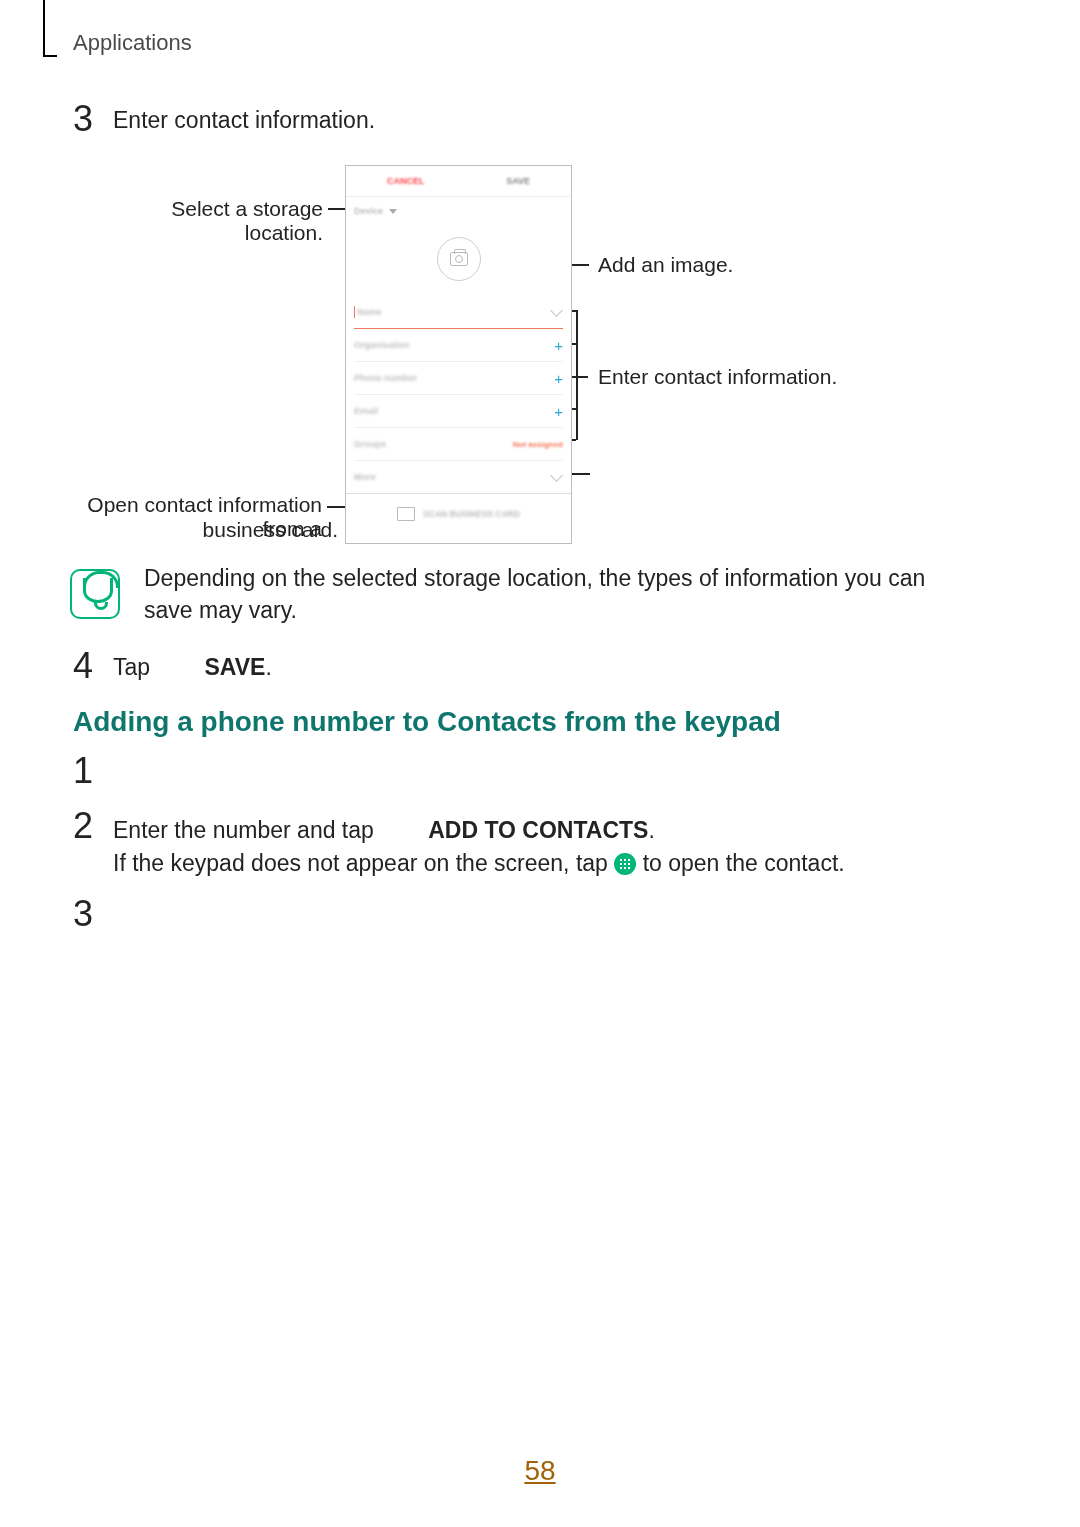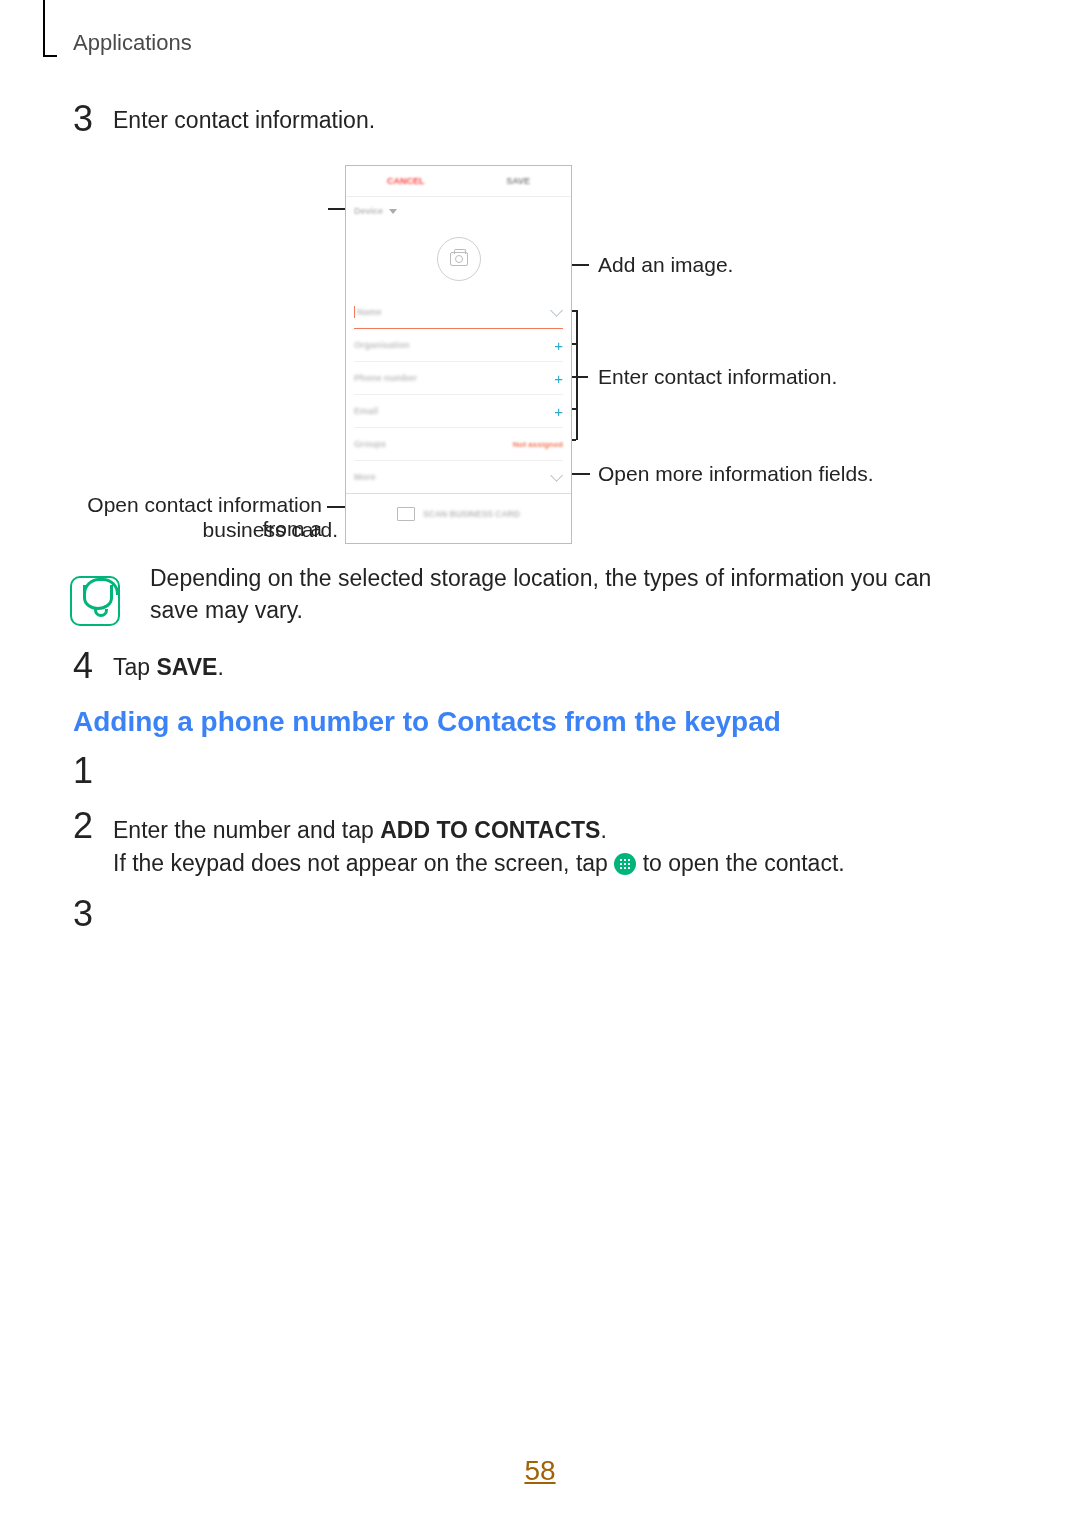--- a/index.html
+++ b/index.html
@@ -37,21 +37,21 @@
     position: absolute;
     font-size: 36px;
     font-weight: 400;
     color: #232323;
   }
   .step-text {
     position: absolute;
     font-size: 23px;
     color: #232323;
   }
-  .heavy { font-weight: 700; }
+  .heavy { font-weight: 700; margin-left: 48px; }
 
   .callout {
     position: absolute;
     font-size: 21px;
     color: #232323;
     text-align: center;
   }
 
   .phone {
     position: absolute;
@@ -177,22 +177,22 @@
     background: #232323;
     height: 1.5px;
     width: 8px;
   }
 
   .note-box {
     position: absolute;
     left: 70px;
     top: 562px;
     display: flex;
-    align-items: flex-end;
-    gap: 30px;
+    align-items: center;
+    gap: 24px;
   }
   .note-icon {
     width: 46px; height: 46px;
     border: 2.5px solid #00b47a;
     border-radius: 10px;
     position: relative;
   }
   .bell {
     position: absolute;
     left: 11px; top: 7px;
@@ -227,21 +227,21 @@
     max-width: 830px;
     line-height: 1.4;
   }
 
   .section-heading {
     position: absolute;
     left: 73px;
     top: 706px;
     font-size: 28px;
     font-weight: 700;
-    color: #3b82f6;
+    color: #0f766e;
   }
 
   .keypad-icon {
     display: inline-block;
     width: 22px; height: 22px;
     background: #00b47a;
     border-radius: 50%;
     vertical-align: -4px;
     position: relative;
   }
@@ -270,39 +270,39 @@
 </head>
 <body>
 
 <div class="page">
   <div class="header-mark"></div>
   <div class="header-title">Applications</div>
 
   <div class="step-num" style="left:73px; top:98px;">3</div>
   <div class="step-text" style="left:113px; top:107px;">Enter contact information.</div>
 
+  <div class="callout aright" style="left:90px; top:197px; width:233px; text-align:right;">Select a storage location.</div>
   <div class="lead" style="left:328px; top:208px; width:18px;"></div>
 
   <div class="callout aright" style="left:72px; top:493px; width:250px; text-align:right;">Open contact information from a</div>
   <div class="callout aright" style="left:88px; top:518px; width:250px; text-align:right;">business card.</div>
   <div class="lead" style="left:327px; top:506px; width:55px;"></div>
 
   <div class="callout" style="left:598px; top:253px;">Add an image.</div>
   <div class="lead" style="left:479px; top:264px; width:110px;"></div>
 
   <div class="callout" style="left:598px; top:365px;">Enter contact information.</div>
   <div class="leadv" style="left:576px; top:310px; height:130px;"></div>
   <div class="tick" style="left:568px; top:310px;"></div>
   <div class="tick" style="left:568px; top:343px;"></div>
   <div class="tick" style="left:568px; top:376px;"></div>
   <div class="tick" style="left:568px; top:408px;"></div>
   <div class="tick" style="left:568px; top:439px;"></div>
   <div class="lead" style="left:576px; top:376px; width:12px;"></div>
 
-  <div class="callout" style="left:598px; top:462px;">Open more information fields.</div>
   <div class="lead" style="left:568px; top:473px; width:22px;"></div>
 
   <div class="phone">
     <div class="phone-top">
       <span class="btn1">CANCEL</span>
       <span class="btn2">SAVE</span>
     </div>
     <div class="storage-row">
       <span class="chip">Device</span>
       <span class="caret"></span>

